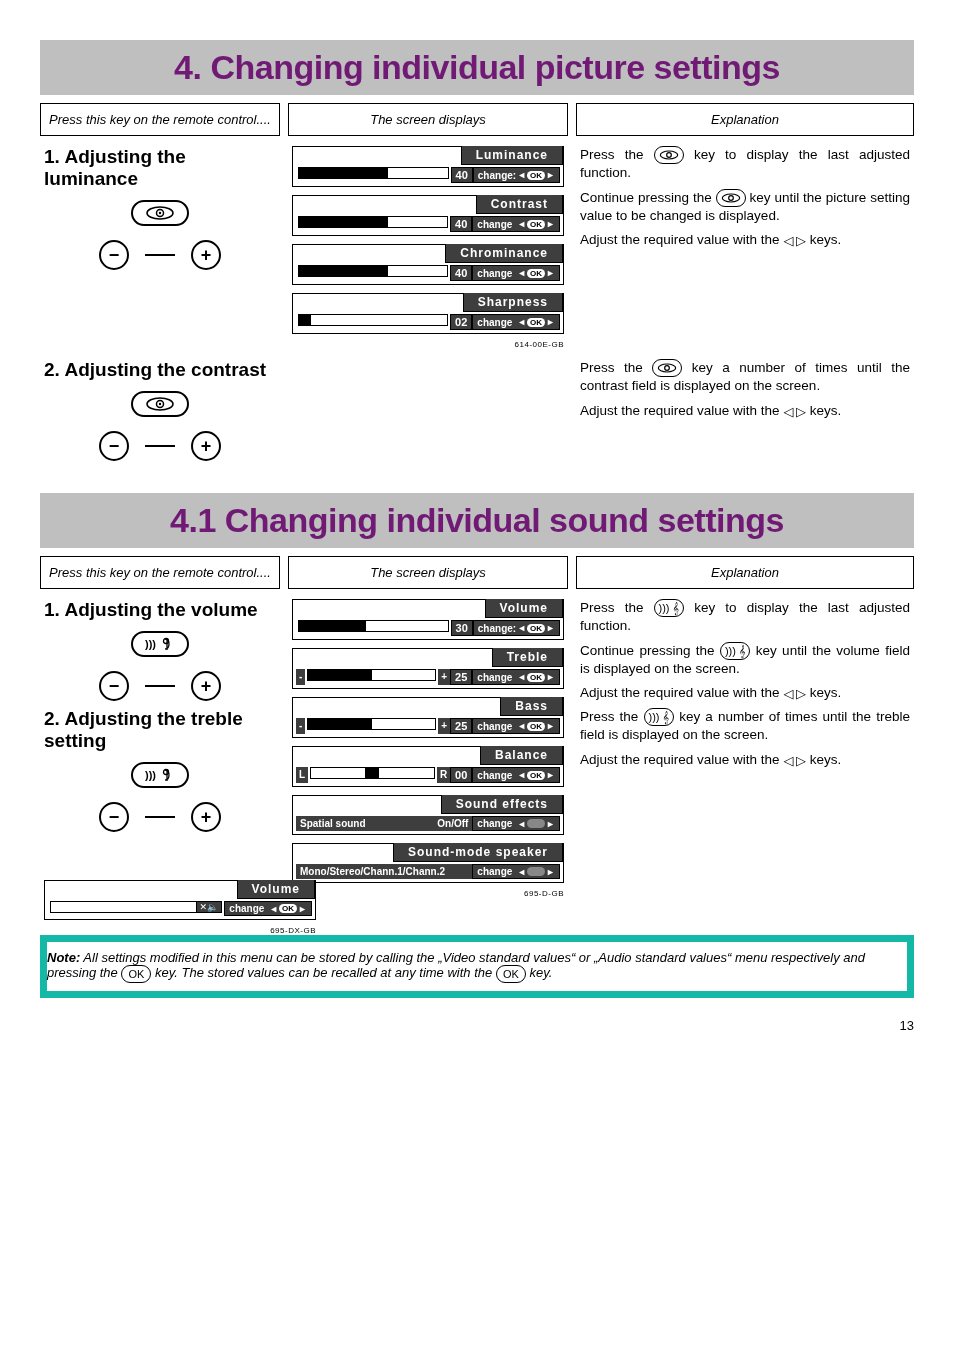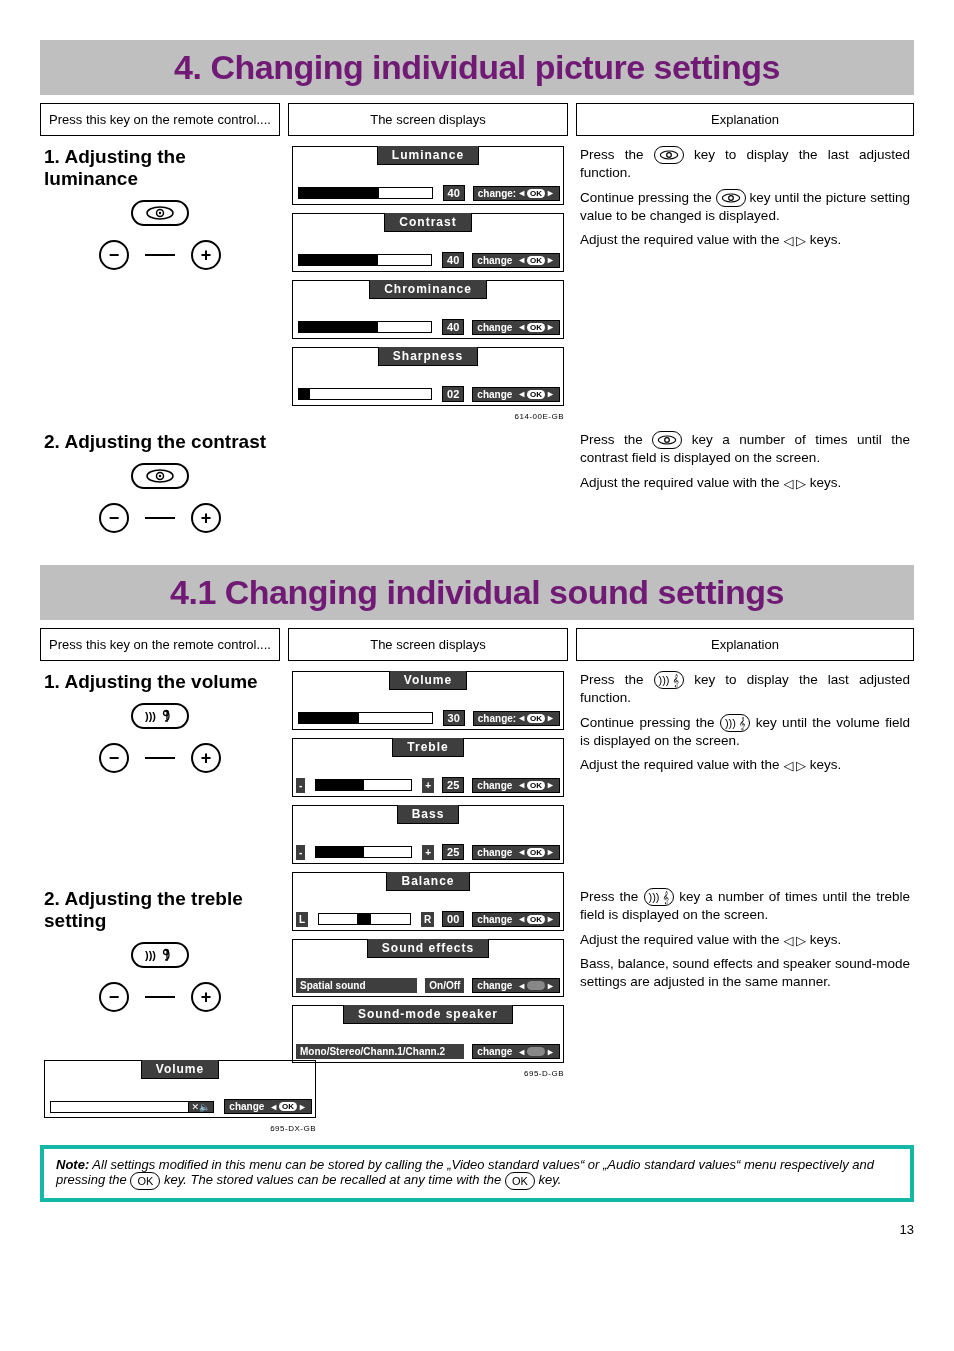--- a/index.html
+++ b/index.html
@@ -22,20 +22,21 @@
     color: #701a75;
     font-weight: 800;
     font-size: 34px;
     font-stretch: condensed;
     letter-spacing: -0.5px;
   }
   .head-row {
     display: flex;
     gap: 8px;
     margin-top: 8px;
+    font-style: italic;
   }
   .head-box {
     border: 1px solid #000;
     text-align: center;
     padding: 8px 4px;
     display: flex;
     align-items: center;
     justify-content: center;
     font-size: 13px;
   }
@@ -66,23 +67,22 @@
   }
   .step-right {
     flex: 1;
     font-size: 13.5px;
     line-height: 1.35;
     padding: 0 4px;
     text-align: justify;
   }
   .step-right p { margin: 0 0 6px 0; }
   .note {
-    border: 4px solid #14b8a6;
-    margin-top: 12px;
-    padding: 8px 12px;
+    border: 7px solid #14b8a6;
+    padding: 8px 0;
     font-style: italic;
     font-size: 13px;
   }
   .note b { font-style: italic; }
   .pagenum {
     text-align: right;
     font-size: 13px;
     margin-top: 20px;
   }
   
@@ -106,35 +106,34 @@
     background:#fff;
   }
   .inline-arrows { font-size:13px; vertical-align:middle; }
   
   .osd {
     border:1.8px solid #000;
     border-radius:0;
     padding-bottom: 3px;
     font-family: Arial, sans-serif;
   }
-  .osd-title-row { display:flex; justify-content:center; }
+  .osd-title-row { display:flex; justify-content:flex-end; }
   .osd-title {
     background:#3e3e3e; color:#fff;
     text-align:center; font-size:12px; font-weight:bold;
     letter-spacing:1px;
     padding:2px 14px;
     border:1.5px solid #000;
     border-top:none;
     margin-top:-1px;
   }
   .osd-body {
-    display:flex; align-items:center;
-    gap:8px;
+    display:flex; 
+    gap:0;
     padding:2px 3px 0 3px;
-    margin-top:18px;
   }
   .osd-prefix {
     background:#3e3e3e; color:#fff;
     font-size:10px; font-weight:bold;
     padding:2px 3px;
   }
   .bar-track {
     flex:1;
     border:1.5px solid #000;
     height:12px;
@@ -461,21 +460,20 @@
         <span class="pmbtn">−</span>
         <span class="line"></span>
         <span class="pmbtn">+</span>
       </div>
     </div>
   </div>
   <div class="step-mid"></div>
   <div class="step-right">
     <p><span>Press the </span><span class="inline-key">))) 𝄞</span><span> key a number of times until the treble field is displayed on the screen.</span></p>
     <p><span>Adjust the required value with the </span><span class="inline-arrows">◁ ▷</span><span> keys.</span></p>
-    <p>Bass, balance, sound effects and speaker sound-mode settings are adjusted in the same manner.</p>
   </div>
 </div>
 
 <div class="step-row" style="margin-top:40px">
   <div class="step-mid">
     <div class="osd">
       <div class="osd-title-row">
           <div class="osd-title">Volume</div>
         </div>
       <div class="osd-body">

